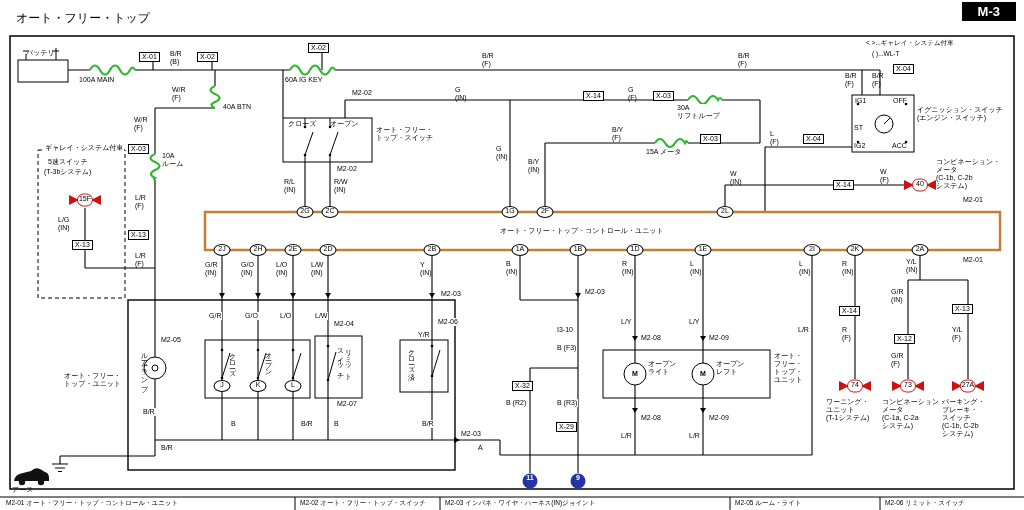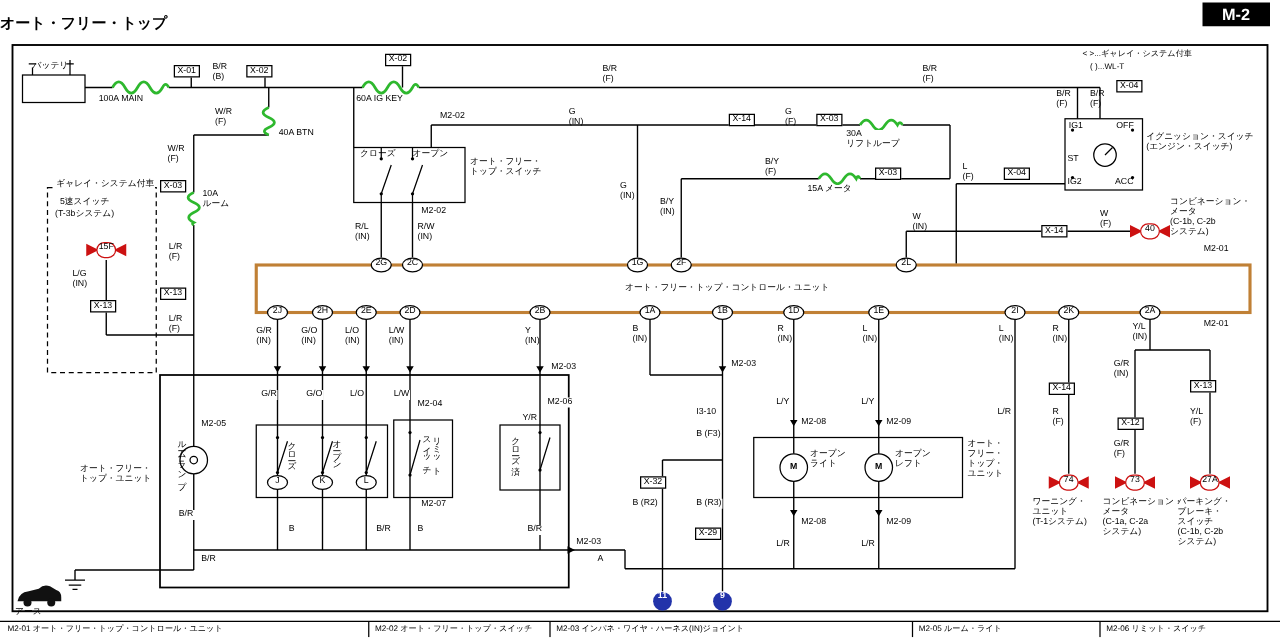--- a/index.html
+++ b/index.html
@@ -1,19 +1,19 @@
 <!DOCTYPE html>
 <html><head>
 <meta charset="utf-8">
 <style>
   html,body{margin:0;padding:0;background:#fff;}
   .page{position:relative;width:1024px;height:510px;overflow:hidden;background:#fff;
         font-family:"Liberation Sans",sans-serif;color:#000;}
   svg.diagram{position:absolute;left:0;top:0;}
-  .title-jp{position:absolute;left:0;top:10px;font-size:12px;font-weight:bold;}
+  .title-jp{position:absolute;left:16px;top:10px;font-size:12px;font-weight:normal;}
   .title-en{position:absolute;left:50%;top:1px;transform:translateX(-50%);font-size:25px;}
   .page-tag{position:absolute;right:8px;top:2px;background:#000;color:#fff;font-weight:bold;
             font-size:13px;padding:2px 16px;}
   .note{position:absolute;font-size:6.5px;}
   .n1{left:866px;top:39px;}
   .n2{left:872px;top:50px;}
   #labels .lbl{position:absolute;font-size:7px;line-height:1.15;white-space:pre-line;}
   .bg{background:#fff;padding:0 1px;}
   .cap{font-size:6.5px;}
   .tiny{font-size:5.5px;}
@@ -31,21 +31,21 @@
         padding:0 1px;white-space:nowrap;}
   .mot{font-size:9px;font-weight:bold;transform:translate(-50%,-50%);}
   .foot{position:absolute;top:499px;font-size:6.5px;white-space:nowrap;}
 </style>
 </head>
 <body>
 
 <div class="page">
 
   <div class="title-jp">オート・フリー・トップ</div>
-  <div class="page-tag">M-2</div>
+  <div class="page-tag">M-3</div>
   <div class="note n1">&lt; &gt;...ギャレイ・システム付車</div>
   <div class="note n2">( )...WL-T</div>
 
   <svg class="diagram" width="1024" height="510" viewBox="0 0 1024 510">
 
     <g stroke="#000" fill="none">
       <rect x="10" y="36" width="1004" height="453" stroke-width="1.5"></rect>
     </g>
 
     <g stroke="#000" fill="none">

